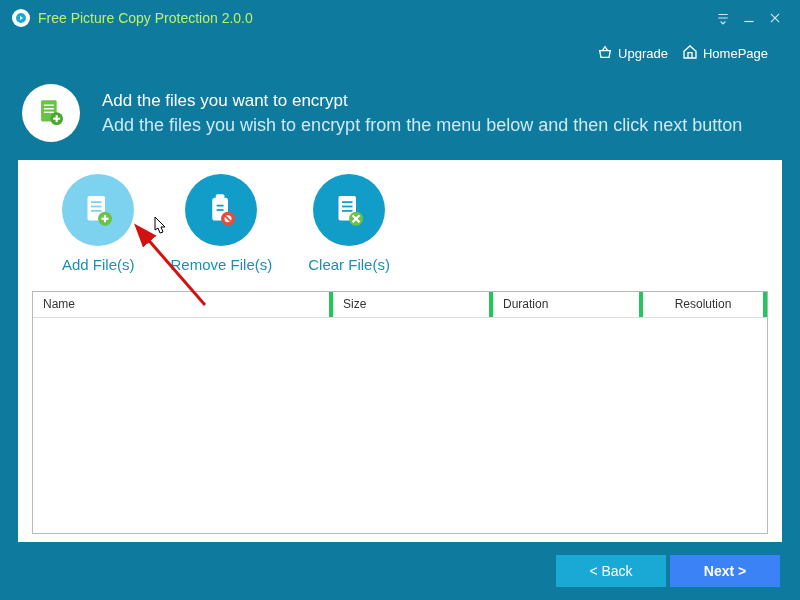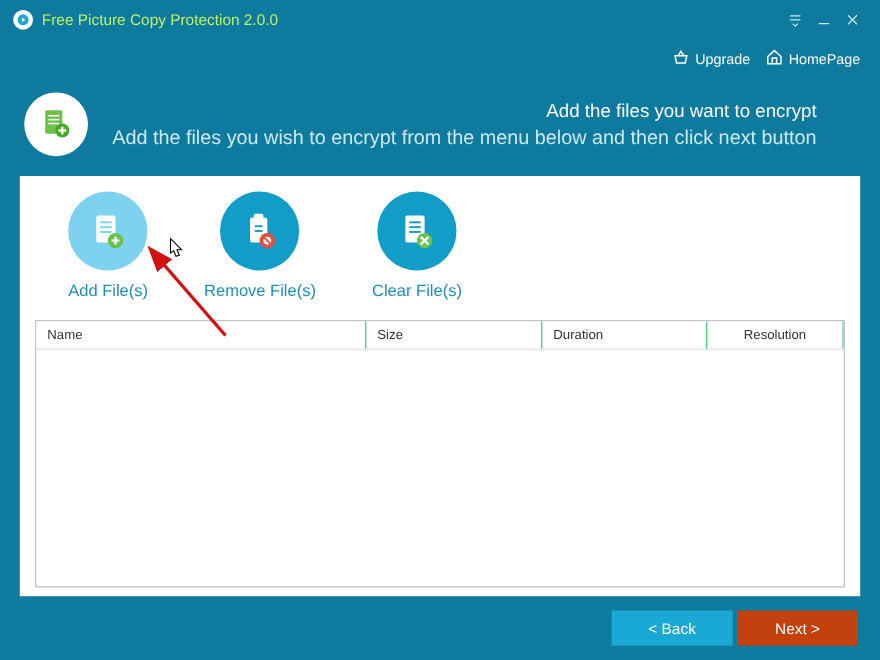--- a/index.html
+++ b/index.html
@@ -2,43 +2,43 @@
 <html><head>
 <meta charset="utf-8">
 <style>
 * { margin: 0; padding: 0; box-sizing: border-box; }
 body { font-family: "Segoe UI", Tahoma, sans-serif; background: #fff; width: 800px; height: 600px; overflow: hidden; position: relative; }
 .window { width: 800px; height: 600px; background: #0e7a9e; display: flex; flex-direction: column; }
 .titlebar { height: 36px; display: flex; align-items: center; padding: 0 12px; color: #bef264; font-size: 14px; }
 .titlebar .logo { width: 18px; height: 18px; border-radius: 50%; background: #fff; margin-right: 8px; display: flex; align-items: center; justify-content: center; }
 .titlebar .spacer { flex: 1; }
 .winbtn { width: 26px; height: 20px; display: flex; align-items: center; justify-content: center; cursor: pointer; color: #d7f0f8; }
-.toolbar { height: 34px; display: flex; align-items: center; justify-content: flex-end; padding: 0 18px; gap: 14px; color: #fff; font-size: 13px; }
+.toolbar { height: 34px; display: flex; align-items: center; justify-content: flex-end; padding: 0 32px; gap: 14px; color: #fff; font-size: 13px; }
 .toolbar .tbtn { display: flex; align-items: center; gap: 5px; cursor: pointer; }
-.header { display: flex; align-items: center; padding: 14px 22px 18px 22px; color: #fff; text-align: right; }
+.header { display: flex; align-items: center; padding: 14px 22px 18px 22px; color: #fff; }
 .header-icon { width: 58px; height: 58px; border-radius: 50%; background: #fff; display: flex; align-items: center; justify-content: center; margin-right: 22px; flex-shrink: 0; }
 .header-icon svg { width: 34px; height: 34px; }
 .header-title { font-size: 17px; margin-bottom: 4px; }
 .header-sub { font-size: 18px; color: #cdeaf4; }
 .content { flex: 1; background: #fff; margin: 0 18px 0 18px; display: flex; flex-direction: column; padding: 10px 14px 0 14px; }
-.actions { display: flex; gap: 51px; padding: 4px 30px 18px 30px; }
+.actions { display: flex; gap: 36px; padding: 4px 30px 18px 30px; }
 .action { display: flex; flex-direction: column; align-items: center; cursor: pointer; }
 .action-circle { width: 72px; height: 72px; border-radius: 50%; background: #129dc8; display: flex; align-items: center; justify-content: center; margin-bottom: 10px; }
 .action-circle.light { background: #7dd2ef; }
 .action-label { color: #1b8fb6; font-size: 15px; }
 .table-wrap { flex: 1; border: 1px solid #b9b9b9; background: #fff; margin-bottom: 8px; overflow: hidden; }
 .thead { display: flex; height: 26px; background: #fff; border-bottom: 1px solid #dcdcdc; font-size: 12px; color: #333; }
-.th { padding: 5px 10px; border-right: 1px solid #22c55e; }
+.th { padding: 5px 10px; border-right: 4px solid #22c55e; }
 .th.name { width: 300px; }
 .th.size { width: 160px; }
 .th.dur { width: 150px; }
 .th.res { flex: 1; text-align: center; }
 .footer { height: 58px; display: flex; align-items: center; justify-content: flex-end; gap: 4px; padding: 0 20px; }
 .btn { width: 110px; height: 32px; border: none; color: #fff; font-size: 14px; cursor: pointer; background: #1aa9d4; }
-.btn.disabled { background: #c2410c; cursor: default; }
+.btn.disabled { background: #3b82f6; cursor: default; font-weight: bold; }
 .arrow-annot { position: absolute; left: 120px; top: 220px; pointer-events: none; }
 .cursor-annot { position: absolute; left: 148px; top: 215px; pointer-events: none; }
 </style>
 </head>
 <body>
 
 <div class="window">
 
   <div class="titlebar">
     <span class="logo">

